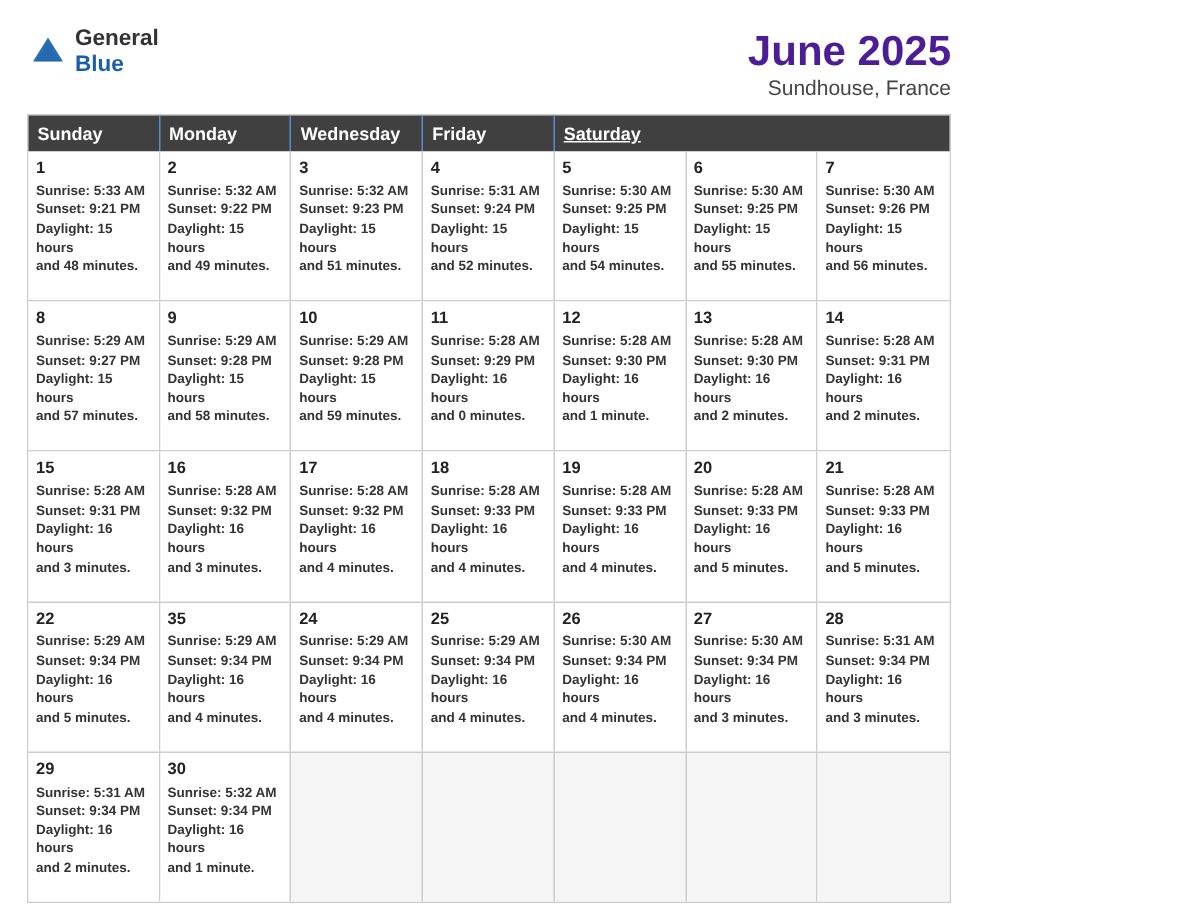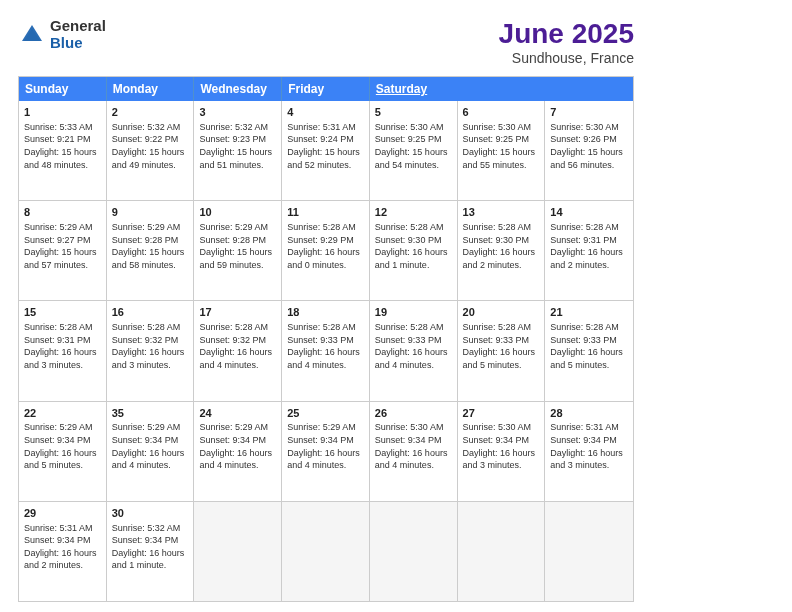--- a/index.html
+++ b/index.html
@@ -61,21 +61,21 @@
     }
     .calendar {
       flex: 1;
       display: flex;
       flex-direction: column;
       border: 1px solid #ccc;
     }
     .cal-header {
       display: grid;
       grid-template-columns: repeat(7, 1fr);
-      background: #3b82f6;
+      background: #404040;
     }
     .cal-header-cell {
       color: #fff;
       font-size: 12px;
       font-weight: bold;
       text-align: left;
       padding: 5px 6px;
       border-right: 1px solid #5090cc;
     }
     .cal-header-cell:last-child { border-right: none; text-decoration: underline; }
@@ -106,20 +106,21 @@
       font-size: 11px;
       font-weight: bold;
       color: #222;
       display: block;
       margin-bottom: 1px;
     }
     .cell-text {
       color: #333;
       font-size: 9px;
       line-height: 1.4;
+      font-weight: bold;
     }
   </style>
 </head>
 <body>
 
 <div class="page">
   <div class="header">
     <div class="logo">
       <svg class="logo-icon" viewBox="0 0 28 28">
         <polygon points="14,4 24,20 4,20" fill="#2a6db5"></polygon>

